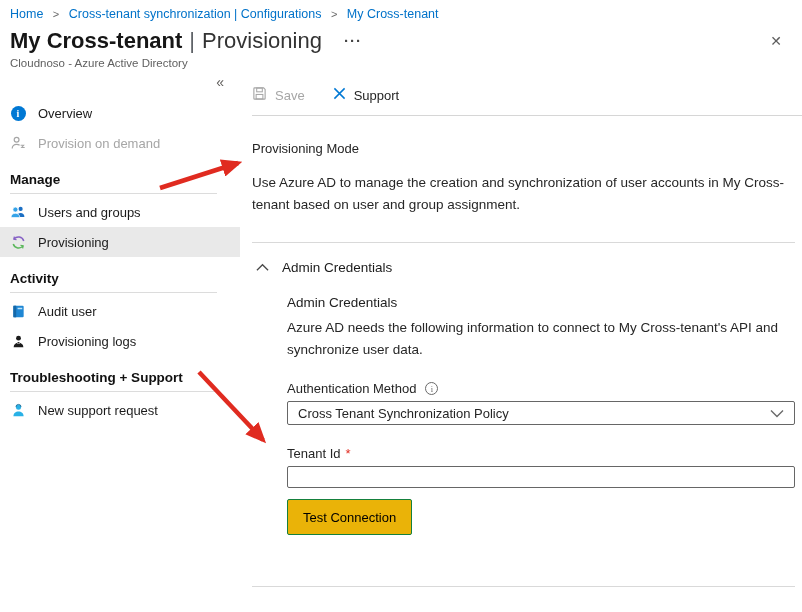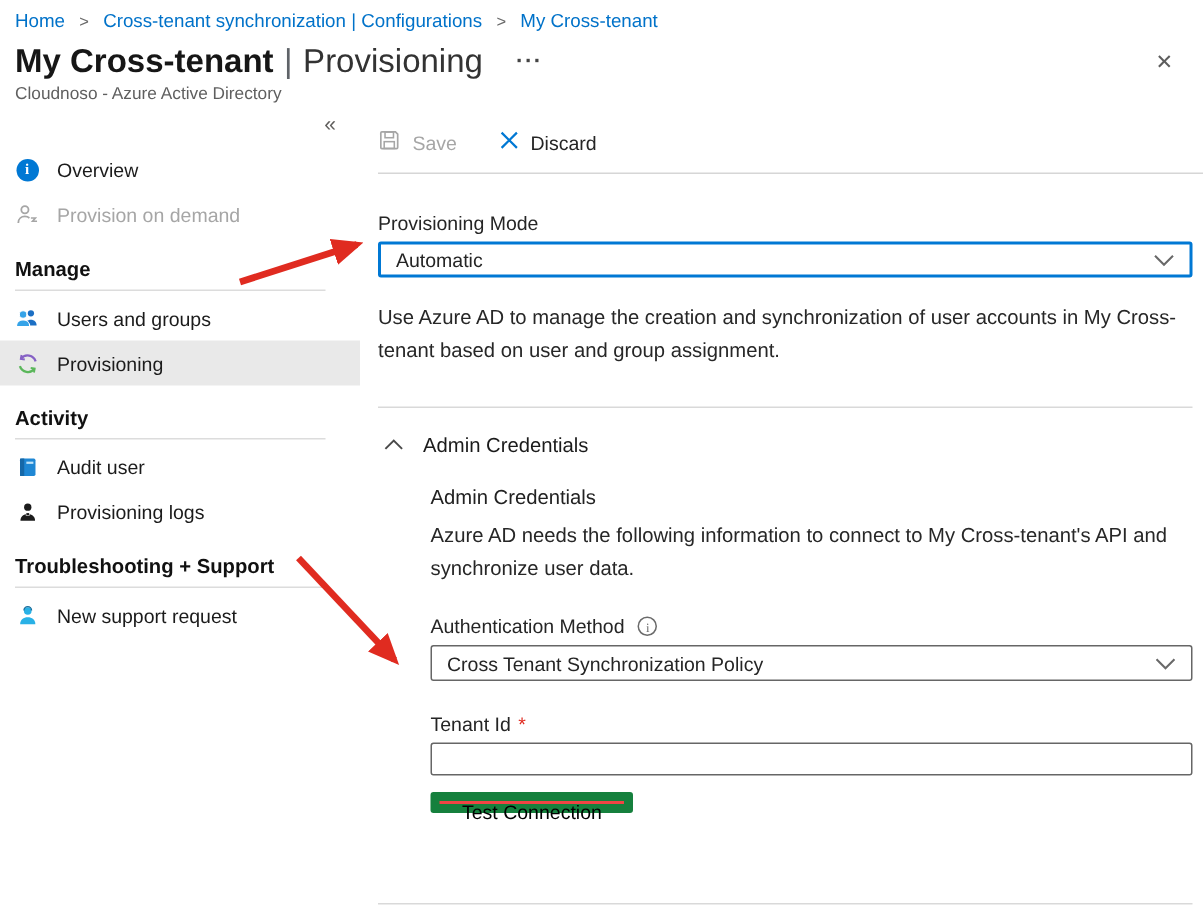--- a/index.html
+++ b/index.html
@@ -60,22 +60,22 @@
   .inner { margin-left:35px; }
   .subheading { font-size:13.5px; color:#222; margin-top:17px; }
   .inner .para { margin-top:7px; max-width:510px; }
   .label-row { display:flex; align-items:center; gap:9px; margin-top:21px; font-size:13px; }
   .tooltip-icon { width:13px; height:13px; border:1px solid #6a6a6a; border-radius:50%;
     color:#6a6a6a; font-size:8.5px; font-family:"Liberation Serif",serif;
     display:flex; align-items:center; justify-content:center; cursor:default; }
   .required { color:var(--required_red,#e02b20); margin-left:4px; }
   .text-input { display:block; margin-top:5px; height:22px; width:100%; border:1px solid #666;
     border-radius:2px; padding:0 6px; font:inherit; font-size:13px; outline:none; }
-  .btn-outline { margin-top:11px; height:14px; padding:0 15px; background:#ef4444;
-    border:6px solid #15803d; border-radius:2px; font:inherit; font-size:13px; cursor:pointer; }
+  .btn-outline { margin-top:11px; height:36px; padding:0 15px; background:#eab308;
+    border:1px solid #15803d; border-radius:2px; font:inherit; font-size:13px; cursor:pointer; }
 
   .settings-block { margin-top:51px; }
   .accordion.settings { margin-top:6px; margin-bottom:6px; }
 
   
   .annotations { position:absolute; left:0; top:0; pointer-events:none; z-index:20; }
   .arrow-line { stroke:var(--arrow_red,#e02b20); stroke-width:4.5; }
   .arrow-head { fill:var(--arrow_red,#e02b20); }
 </style>
 </head>
@@ -207,34 +207,26 @@
             </svg>
         </span>
         <span>Save</span>
       </div>
       <div class="tb-btn">
         <span>
           <svg width="13" height="13" viewBox="0 0 14 14">
               <path d="M1.5 1.5 L12.5 12.5 M12.5 1.5 L1.5 12.5" stroke="#0078d4" stroke-width="1.6"></path>
             </svg>
         </span>
-        <span>Discard</span>
+        <span>Support</span>
       </div>
     </div>
     <div class="toolbar-divider"></div>
 
     <div class="field-label">Provisioning Mode</div>
-    <div class="select focused">
-      <span>Automatic</span>
-      <span>
-        <svg width="14" height="9" viewBox="0 0 14 9">
-            <polyline points="1,1.5 7,7.5 13,1.5" fill="none" stroke="#6a6a6a" stroke-width="1.4"></polyline>
-          </svg>
-      </span>
-    </div>
 
     <div class="para">Use Azure AD to manage the creation and synchronization of user accounts in My Cross-tenant based on user and group assignment.</div>
 
     <div class="section-divider"></div>
 
     <div class="accordion">
       <span>
         <svg width="13" height="9" viewBox="0 0 14 9">
             <polyline points="1,7.5 7,1.5 13,7.5" fill="none" stroke="#4a4a4a" stroke-width="1.4"></polyline>
           </svg>

